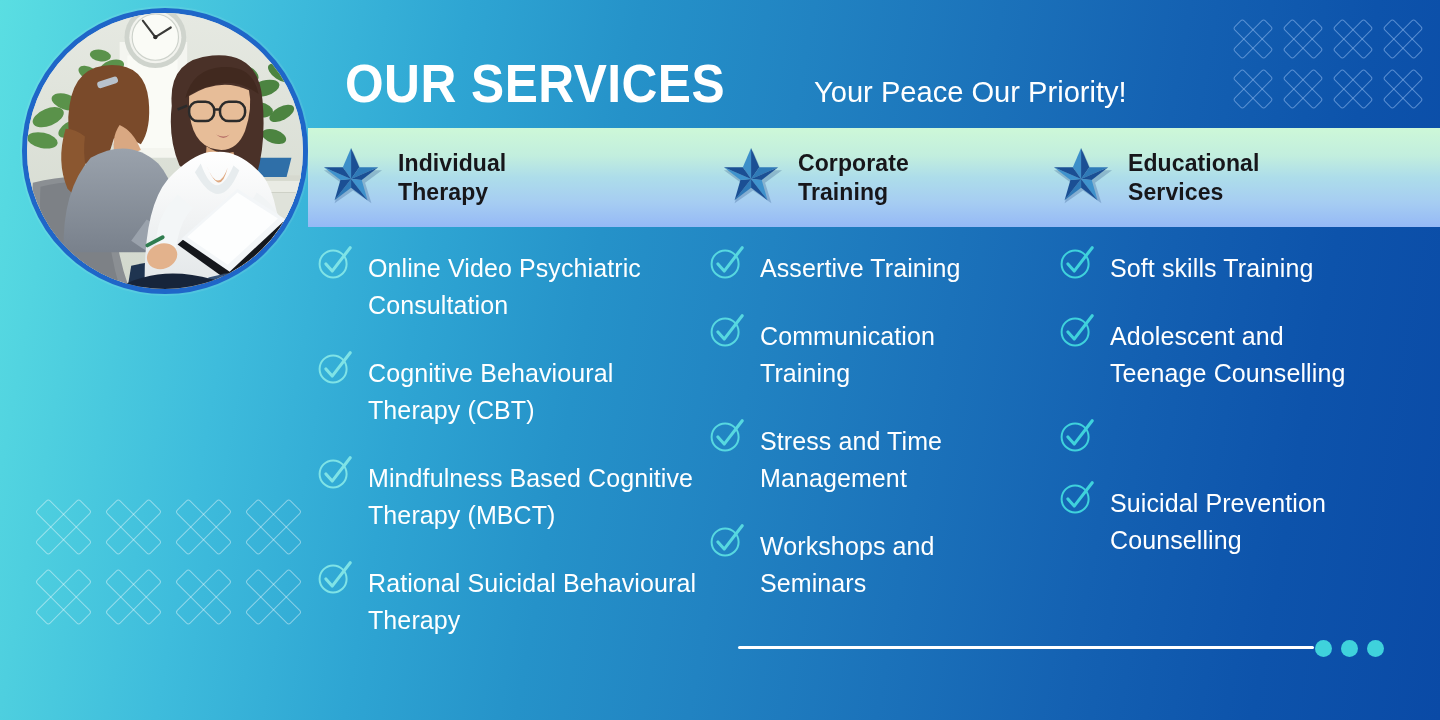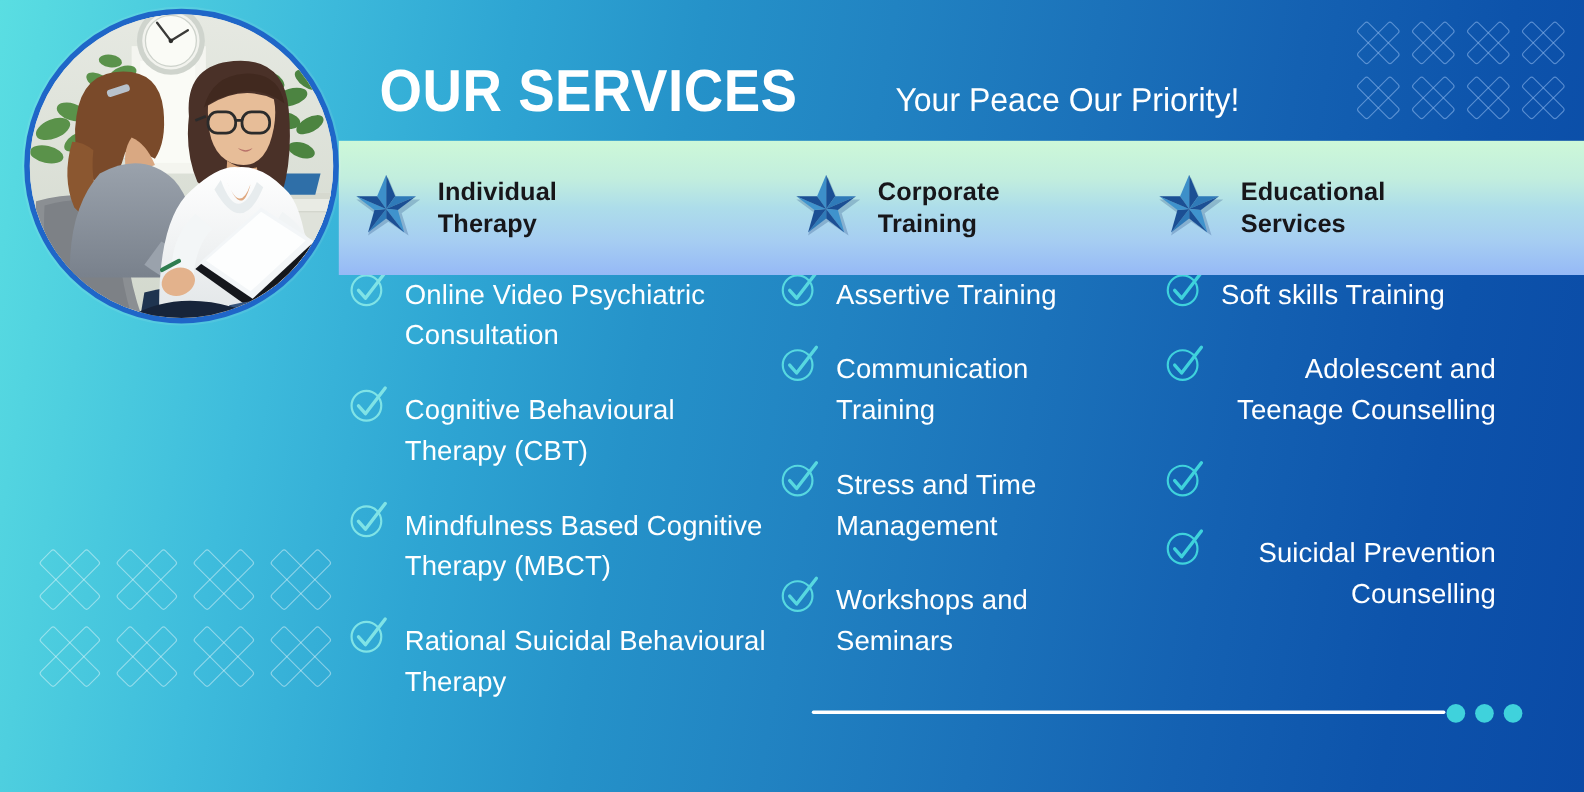--- a/index.html
+++ b/index.html
@@ -100,21 +100,21 @@
     z-index: 6;
     background: #cfd9d9;
   }
   .photo-inner { position: absolute; inset: 0; overflow: hidden; }
   .photo-inner svg { display: block; width: 100%; height: 100%; }
 
   
   .cat-band {
     position: absolute;
     left: 308px; top: 128px;
-    width: 1132px; height: 122px;
+    width: 1132px; height: 99px;
     background: linear-gradient(180deg, #cdf8d8 0%, #c2eede 28%, #adddea 50%, #a6cdf2 75%, #95b9f6 100%);
     display: flex;
     align-items: center;
     z-index: 4;
   }
   .cat {
     display: flex;
     align-items: center;
     gap: 14px;
   }
@@ -152,21 +152,21 @@
   .item-text {
     font-size: 25px;
     font-weight: 400;
     color: #ffffff;
     line-height: 1.48;
     letter-spacing: 0.1px;
     padding-top: 2px;
   }
   .col-1 .item-text { max-width: 330px; }
   .col-2 .item-text { max-width: 240px; }
-  .col-3 .item-text { max-width: 250px; text-align: right; }
+  .col-3 .item-text { max-width: 250px; }
 
   .check { width: 36px; height: 36px; flex: 0 0 36px; margin-top: -3px; }
   .check svg { display: block; width: 100%; height: 100%; }
 
   
   .footer-rule {
     position: absolute;
     left: 738px; bottom: 71px;
     width: 576px; height: 3px;
     background: #ffffff;

